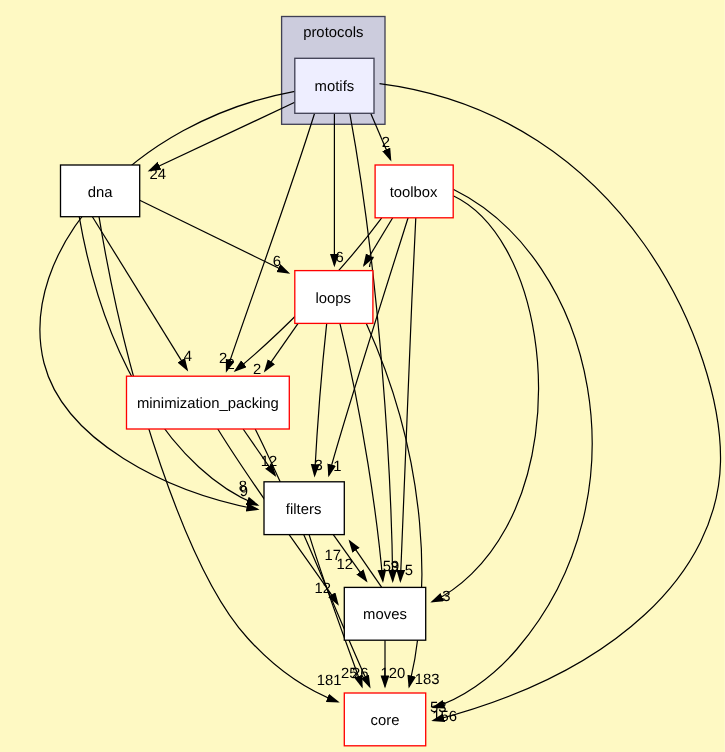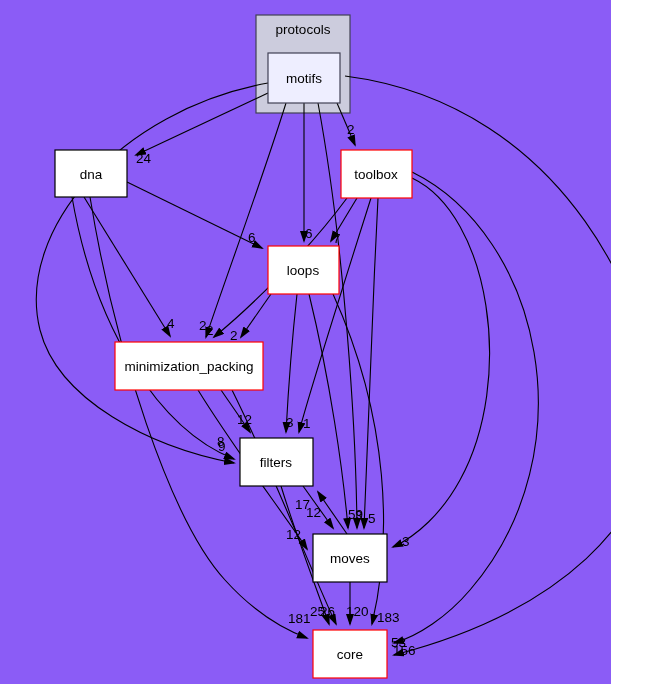--- a/index.html
+++ b/index.html
@@ -1,16 +1,16 @@
 <!DOCTYPE html>
 <html><head>
 <meta charset="utf-8">
 <style>
   html,body{margin:0;padding:0;background:#ffffff;}
-  .canvas{position:relative;width:611px;height:684px;background:#8b5cf6;overflow:hidden;}
+  .canvas{position:relative;width:659px;height:684px;background:#fef9c3;overflow:hidden;}
   svg{font-family:"Liberation Sans","DejaVu Sans",sans-serif;font-size:13.5px;}
   .edge{fill:none;stroke:#000000;stroke-width:1.1;}
   .elabel{fill:#000000;}
   .nlabel{fill:#000000;text-anchor:middle;}
   .node{stroke-width:1.2;}
 </style>
 </head>
 <body>
 
 <div class="canvas">

